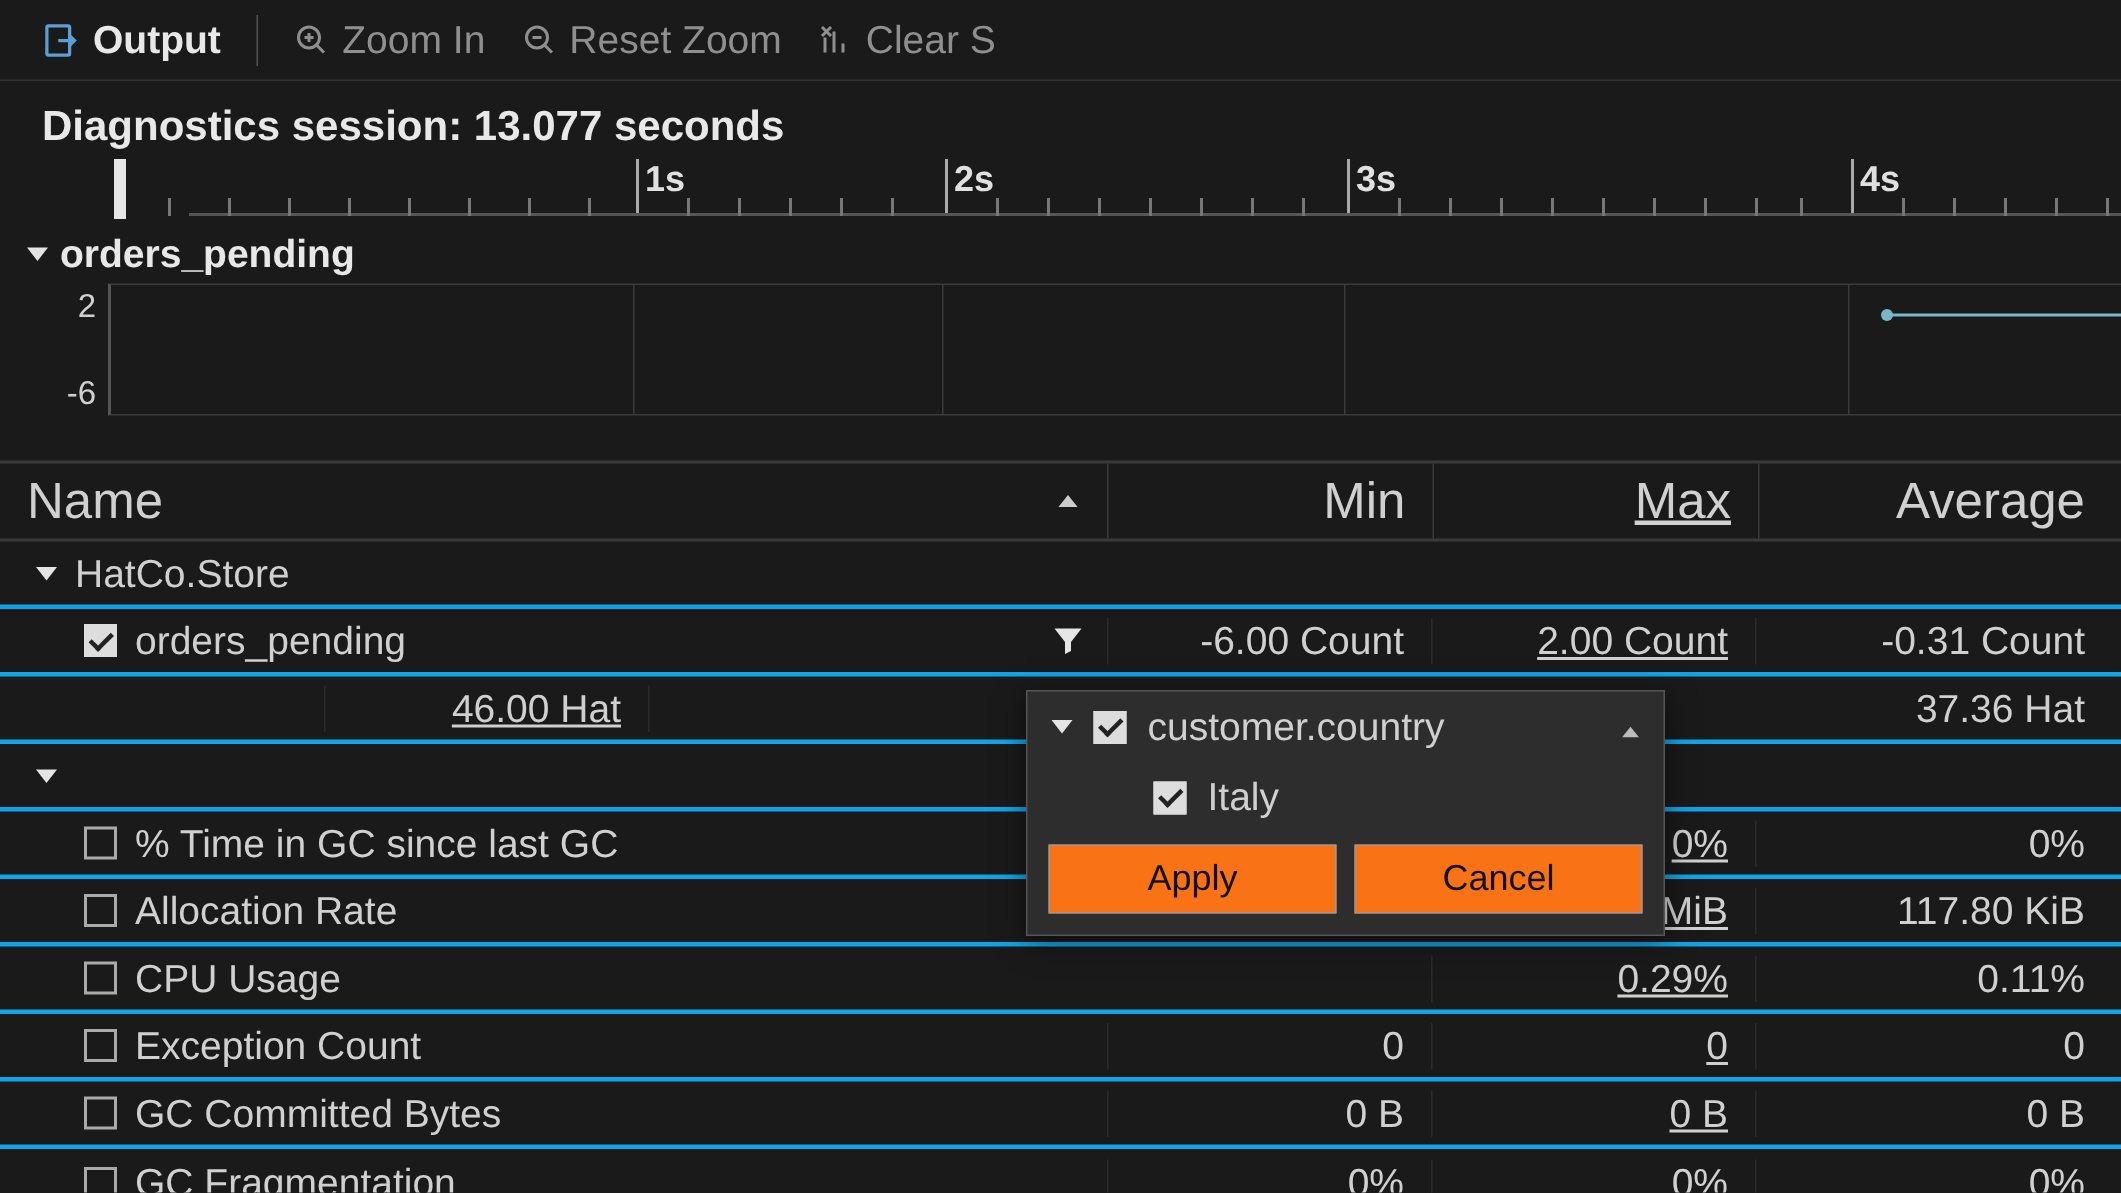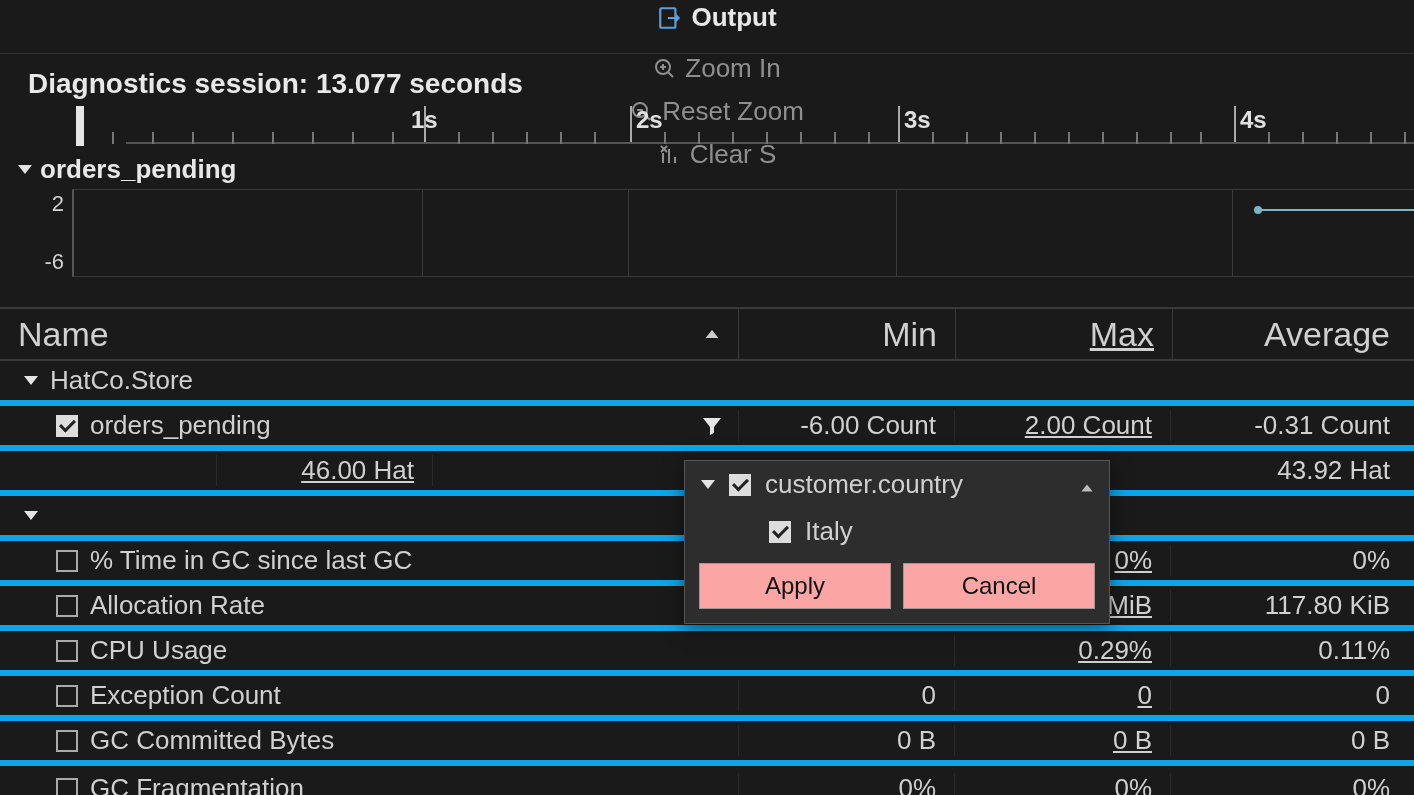--- a/index.html
+++ b/index.html
@@ -14,21 +14,20 @@
   
   .toolbar {
     display: flex;
     align-items: center;
     height: 54px;
     border-bottom: 1px solid #333;
     padding-left: 20px;
     gap: 8px;
     font-size: 26px;
     color: #8f8f8f;
-    flex-direction: column;
   }
   .toolbar .sep {
     width: 1px; height: 34px;
     background: #555;
     margin: 0 8px;
   }
   .toolbar .btn {
     display: flex; align-items: center;
     gap: 8px;
     padding: 2px 8px;
@@ -142,21 +141,21 @@
   .col-max  { flex: 0 0 216px; text-align: right; padding-right: 18px; text-decoration: underline; }
   .col-avg  { flex: 1 1 auto; text-align: right; padding-right: 24px; }
   .thead .col-name { gap: 10px; }
   .thead .sort-ind { margin-left: auto; margin-right: 18px; }
 
   .trow {
     display: flex;
     height: 45px;
     align-items: center;
     font-size: 26px;
-    border-bottom: 6px solid #0ea5e9;
+    border-bottom: 3px solid #0ea5e9;
   }
   .trow.group { font-size: 26px; }
   .trow .col-name { gap: 12px; }
   .trow.child .col-name { padding-left: 56px; }
   .trow.group .col-name { padding-left: 24px; gap:12px; font-weight: 400; }
   .chk {
     width: 22px; height: 22px; border: 2px solid #aaa; background:#1a1a1a;
     display:inline-flex; align-items:center; justify-content:center;
     flex: 0 0 22px;
   }
@@ -189,21 +188,21 @@
   .popup .prow.indent { padding-left: 84px; }
   .popup .arrow-up, .popup .arrow-down {
     position:absolute; right:14px;
   }
   .popup .btnrow {
     display:flex; gap:12px; justify-content:center;
     padding: 8px 14px 2px 14px;
   }
   .popup .pbtn {
     flex:1;
-    background:#fca5a5; color:#111;
+    background:#f97316; color:#111;
     text-align:center;
     padding: 8px 0;
     font-size: 24px;
     border: 1px solid #999;
     cursor:pointer;
   }
 
   .thead .colsep {
     width:1px; align-self:stretch; background:#3a3a3a;
   }
@@ -258,21 +257,21 @@
 <div class="session">
   <span>Diagnostics session: </span><span>13.077 seconds</span>
 </div>
 
 <div class="ruler-wrap">
   <div class="ruler">
     <div class="ruler-baseline"></div>
     <div class="playhead" style="left:4px;"></div>
 
     <div class="tick-major" style="left:352px;"></div>
-    <div class="tick-label" style="left:333px;">1s</div>
+    <div class="tick-label" style="left:352px;">1s</div>
     <div class="tick-major" style="left:558px;"></div>
     <div class="tick-label" style="left:558px;">2s</div>
     <div class="tick-major" style="left:826px;"></div>
     <div class="tick-label" style="left:826px;">3s</div>
     <div class="tick-major" style="left:1162px;"></div>
     <div class="tick-label" style="left:1162px;">4s</div>
 
     <div class="tick-minor" style="left:40px;"></div>
     <div class="tick-minor" style="left:80px;"></div>
     <div class="tick-minor" style="left:120px;"></div>
@@ -367,21 +366,21 @@
       </span>
     </div>
     <div class="col-min">-6.00 Count</div>
     <div class="col-max">2.00 Count</div>
     <div class="col-avg">-0.31 Count</div>
   </div>
 
   <div class="trow child">
     <div class="col-min"></div>
     <div class="col-max">46.00 Hat</div>
-    <div class="col-avg">43.92 Hat</div>
+    <div class="col-avg">37.36 Hat</div>
   </div>
 
   <div class="trow group">
     <div class="col-name">
       <span class="caret small"></span>
     </div>
     <div class="col-min"></div>
       <div class="col-max"></div>
       <div class="col-avg"></div>
   </div>

